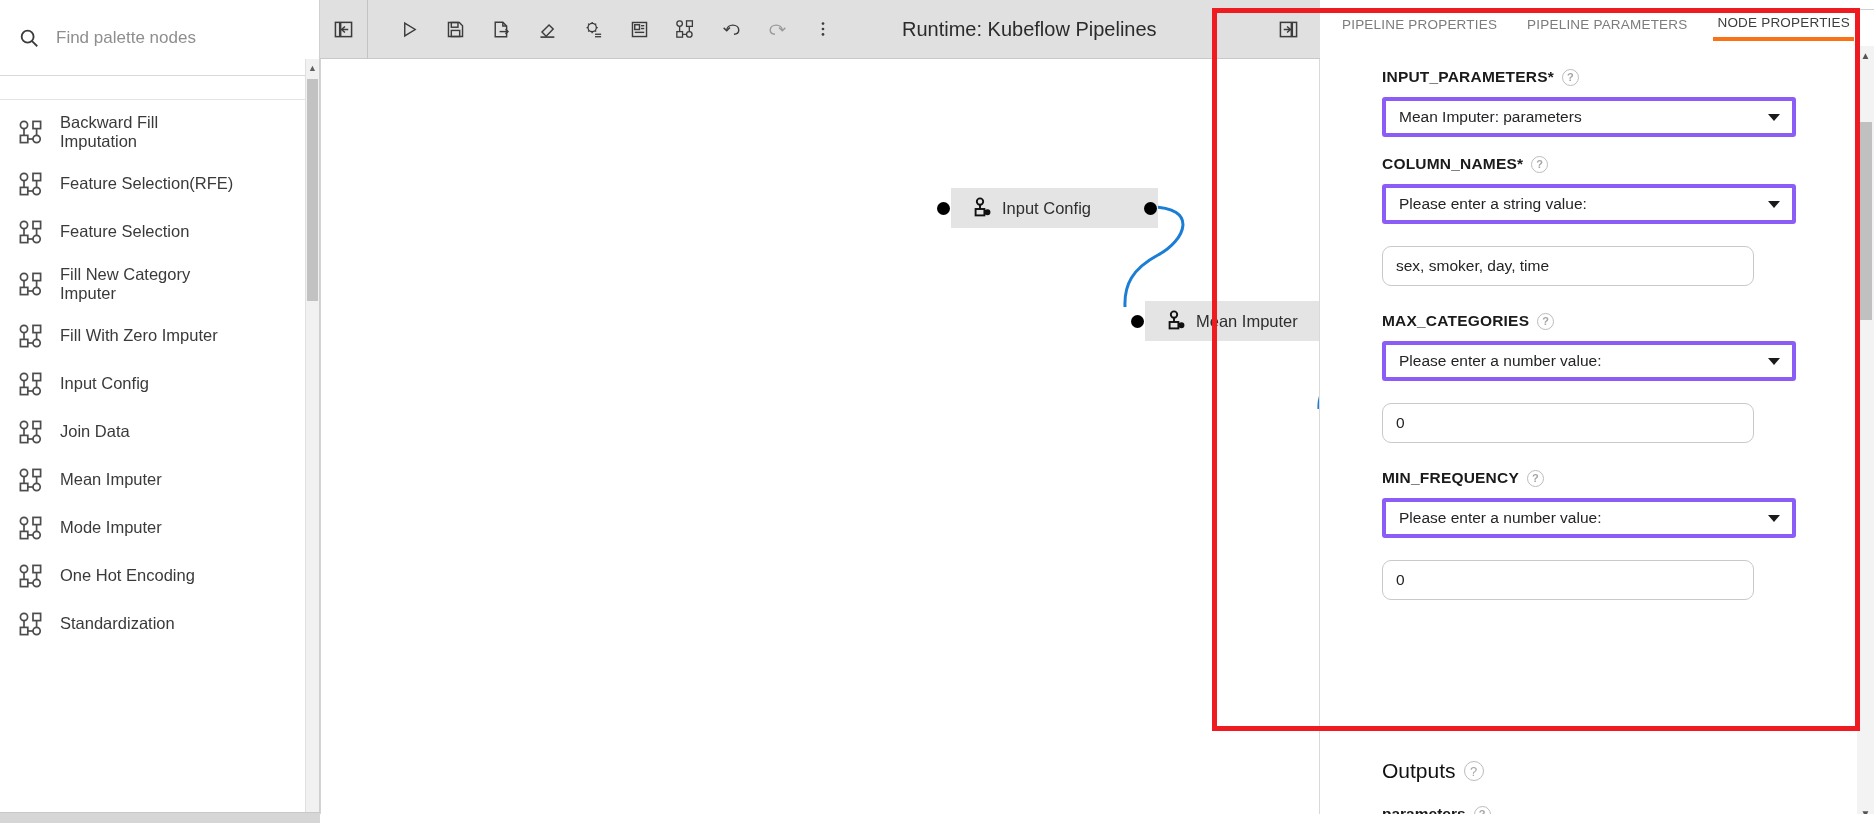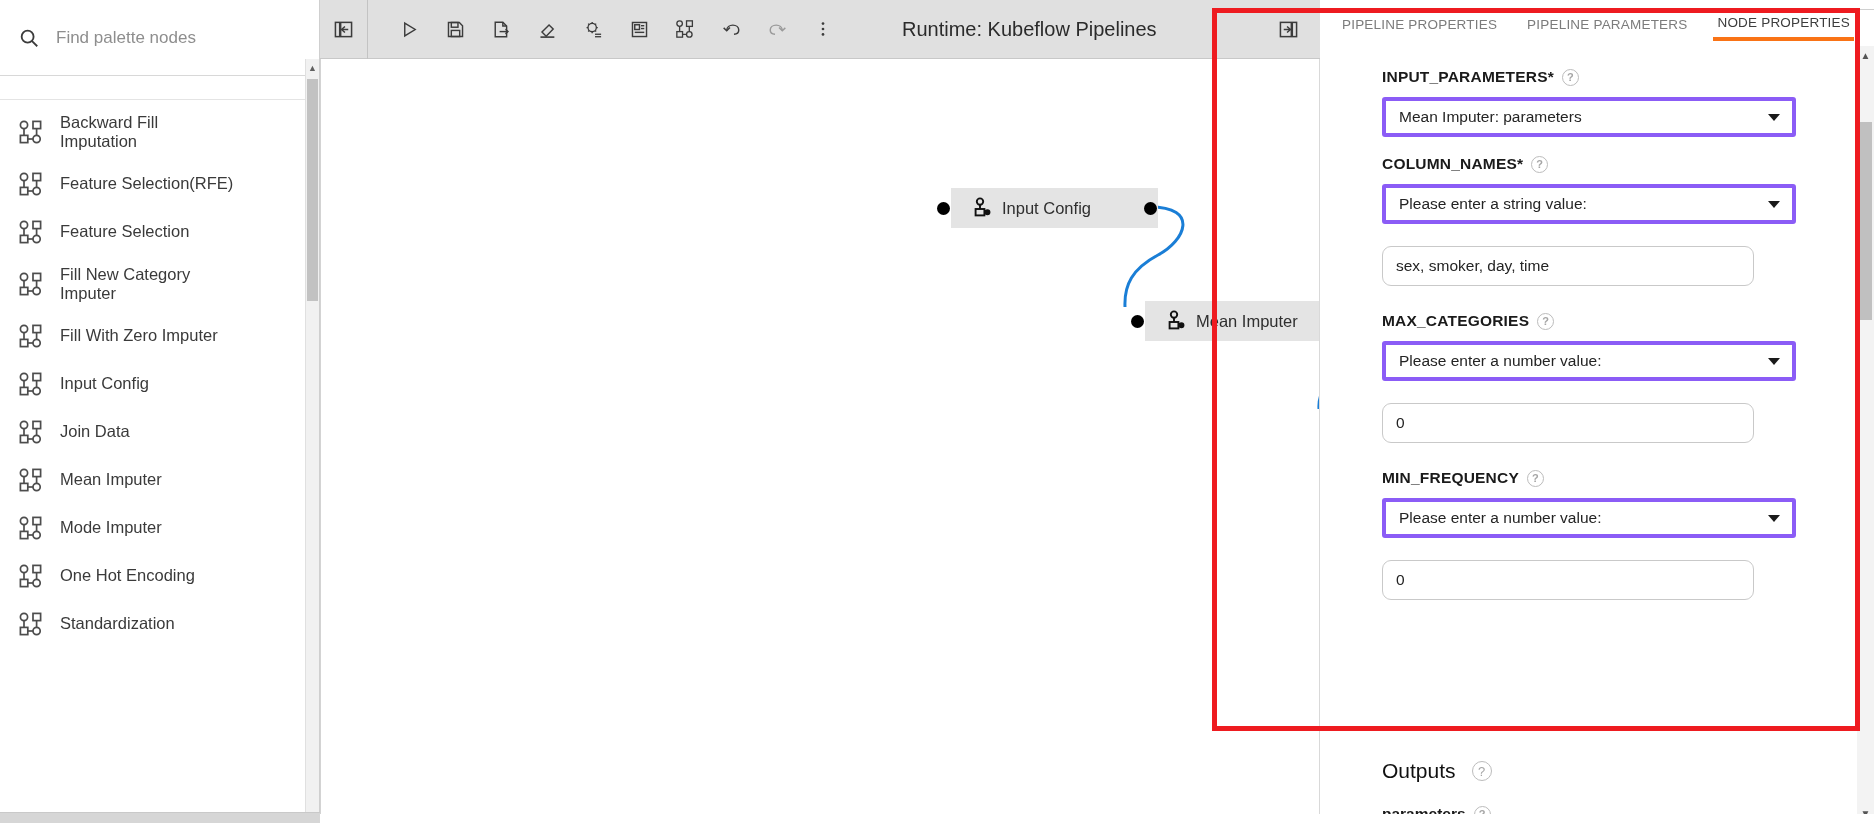--- a/index.html
+++ b/index.html
@@ -305,21 +305,20 @@
 
   .rp-outputs {
     padding: 0 62px;
     flex: 0 0 auto;
   }
   .outputs-title {
     font-size: 21px;
     color: #111;
     display: flex; align-items: center;
     margin-top: 43px;
-    gap: 8px;
   }
   .outputs-sub {
     font-size: 15.5px;
     font-weight: bold;
     color: #1a1a1a;
     display: flex; align-items: center;
     margin-top: 22px;
   }
   .outputs-title .help-icon { width: 20px; height: 20px; font-size: 13px; }
 

